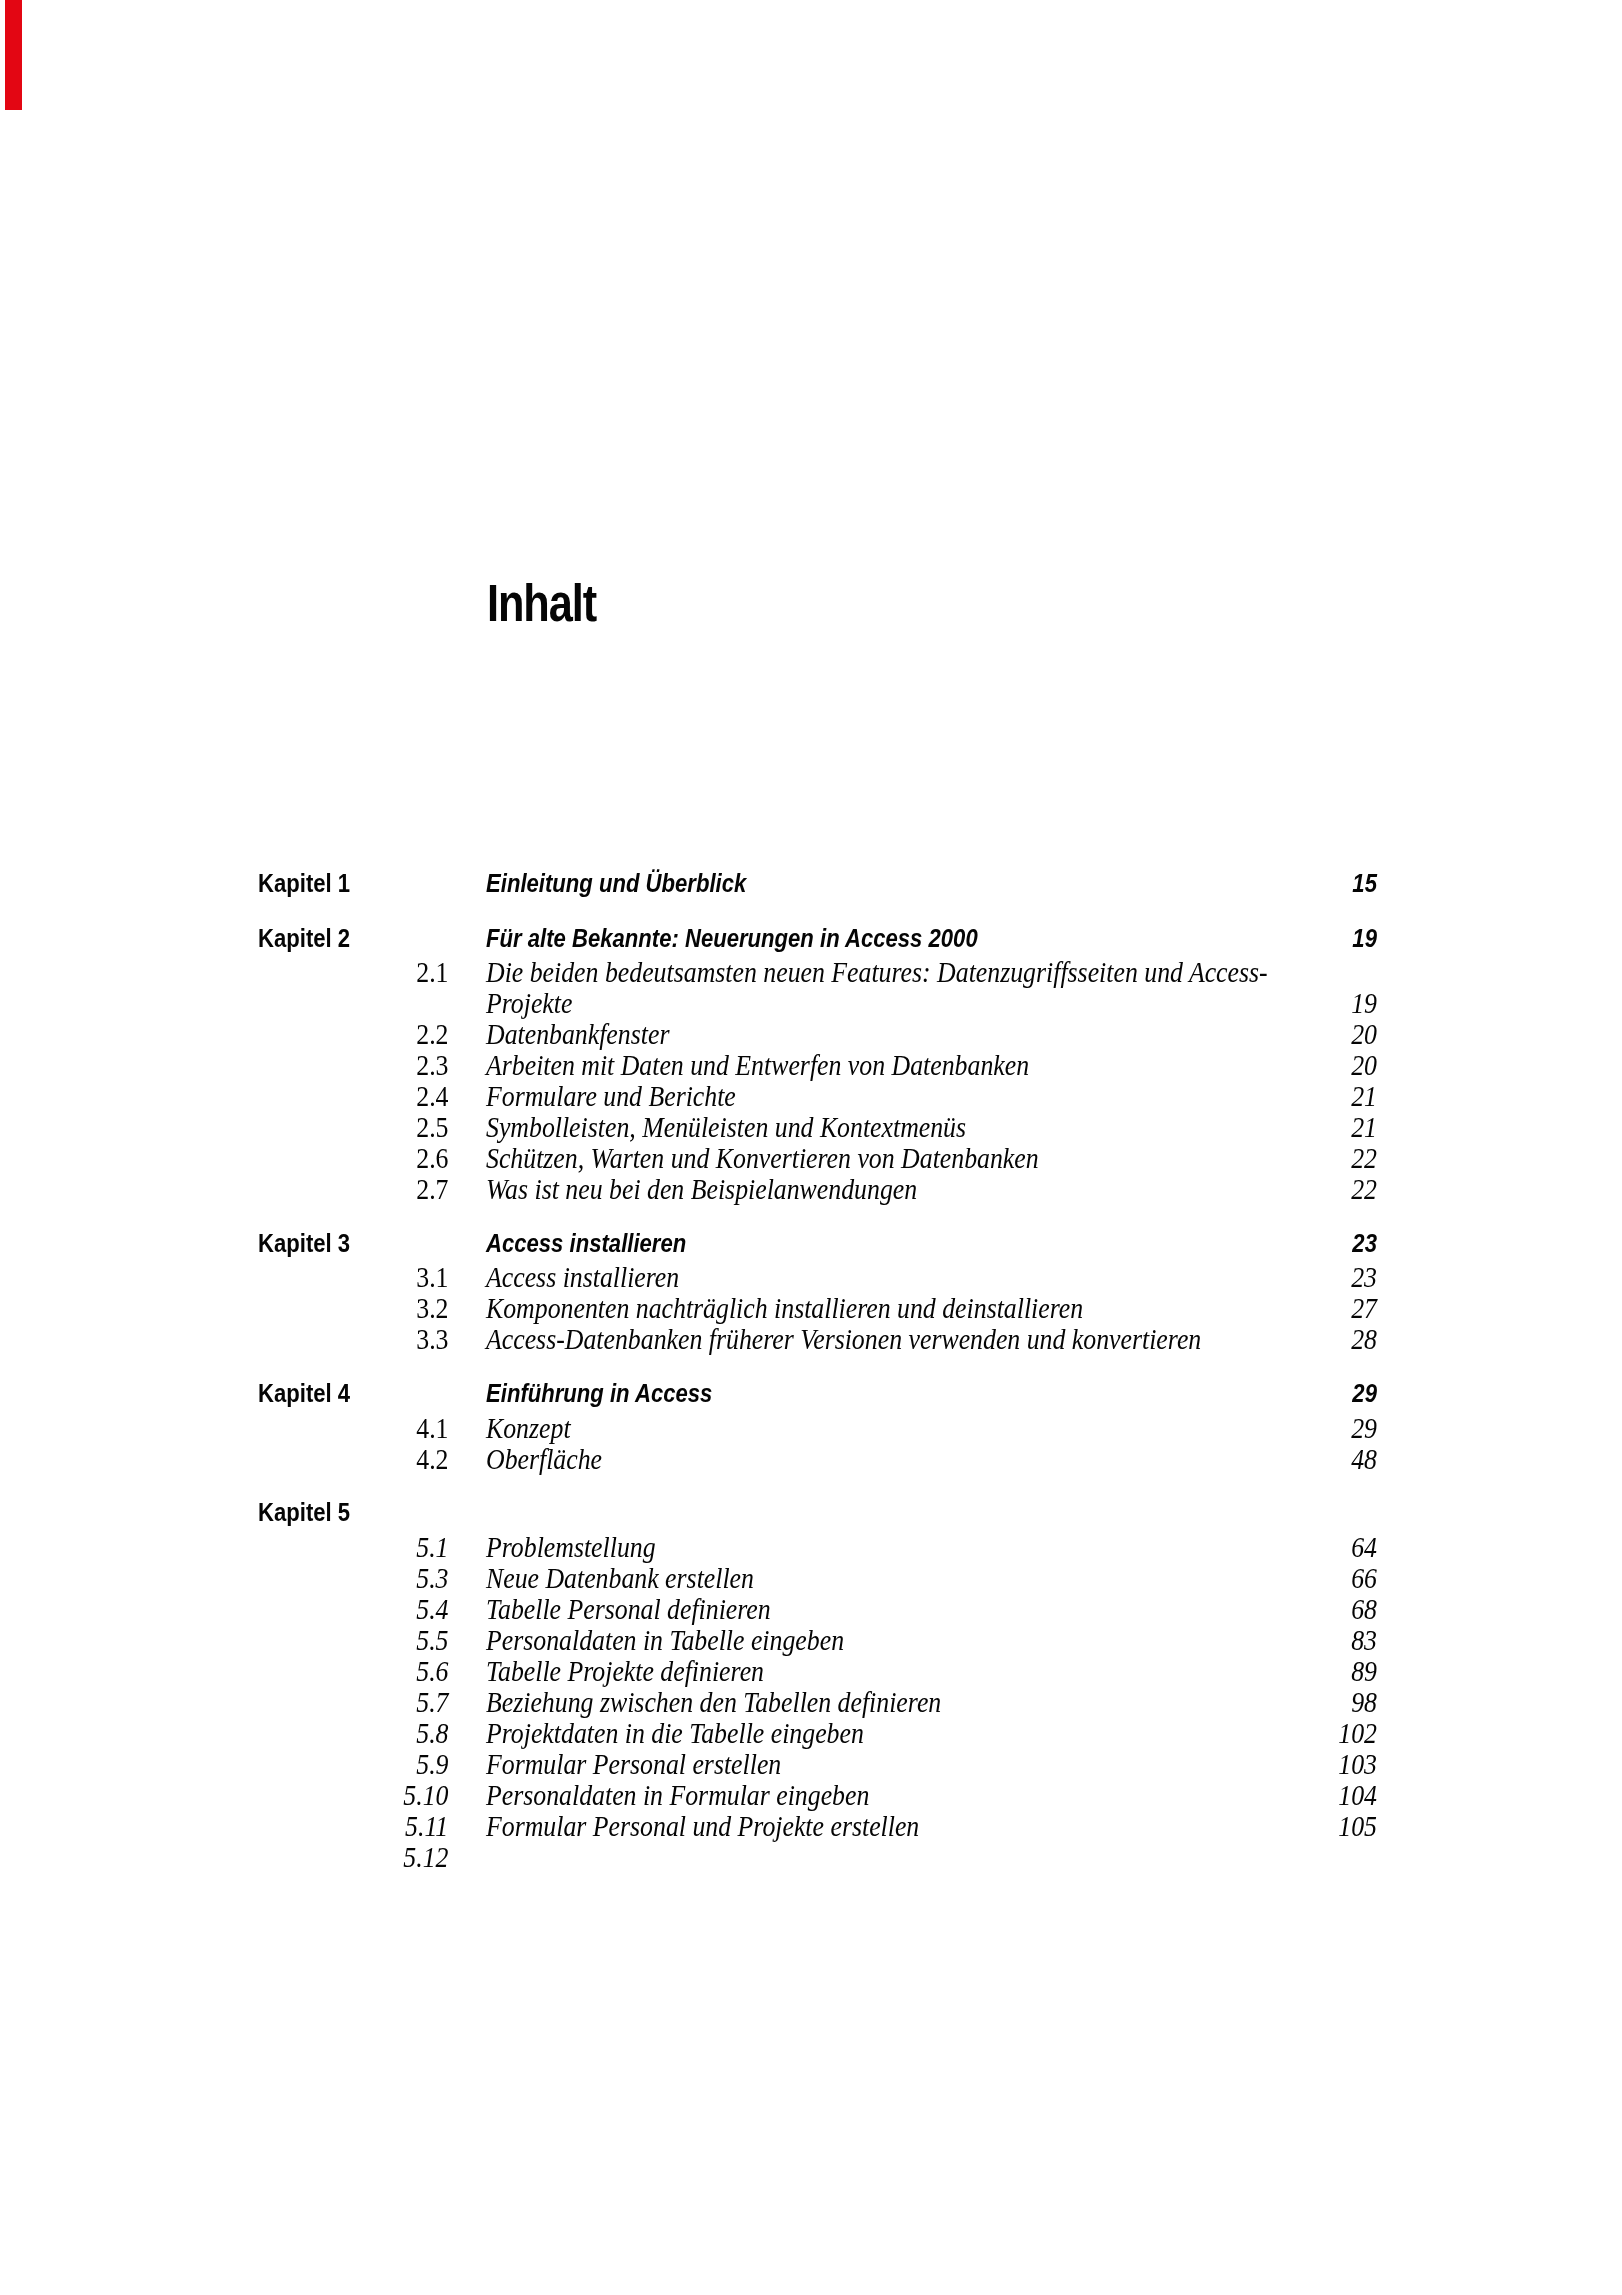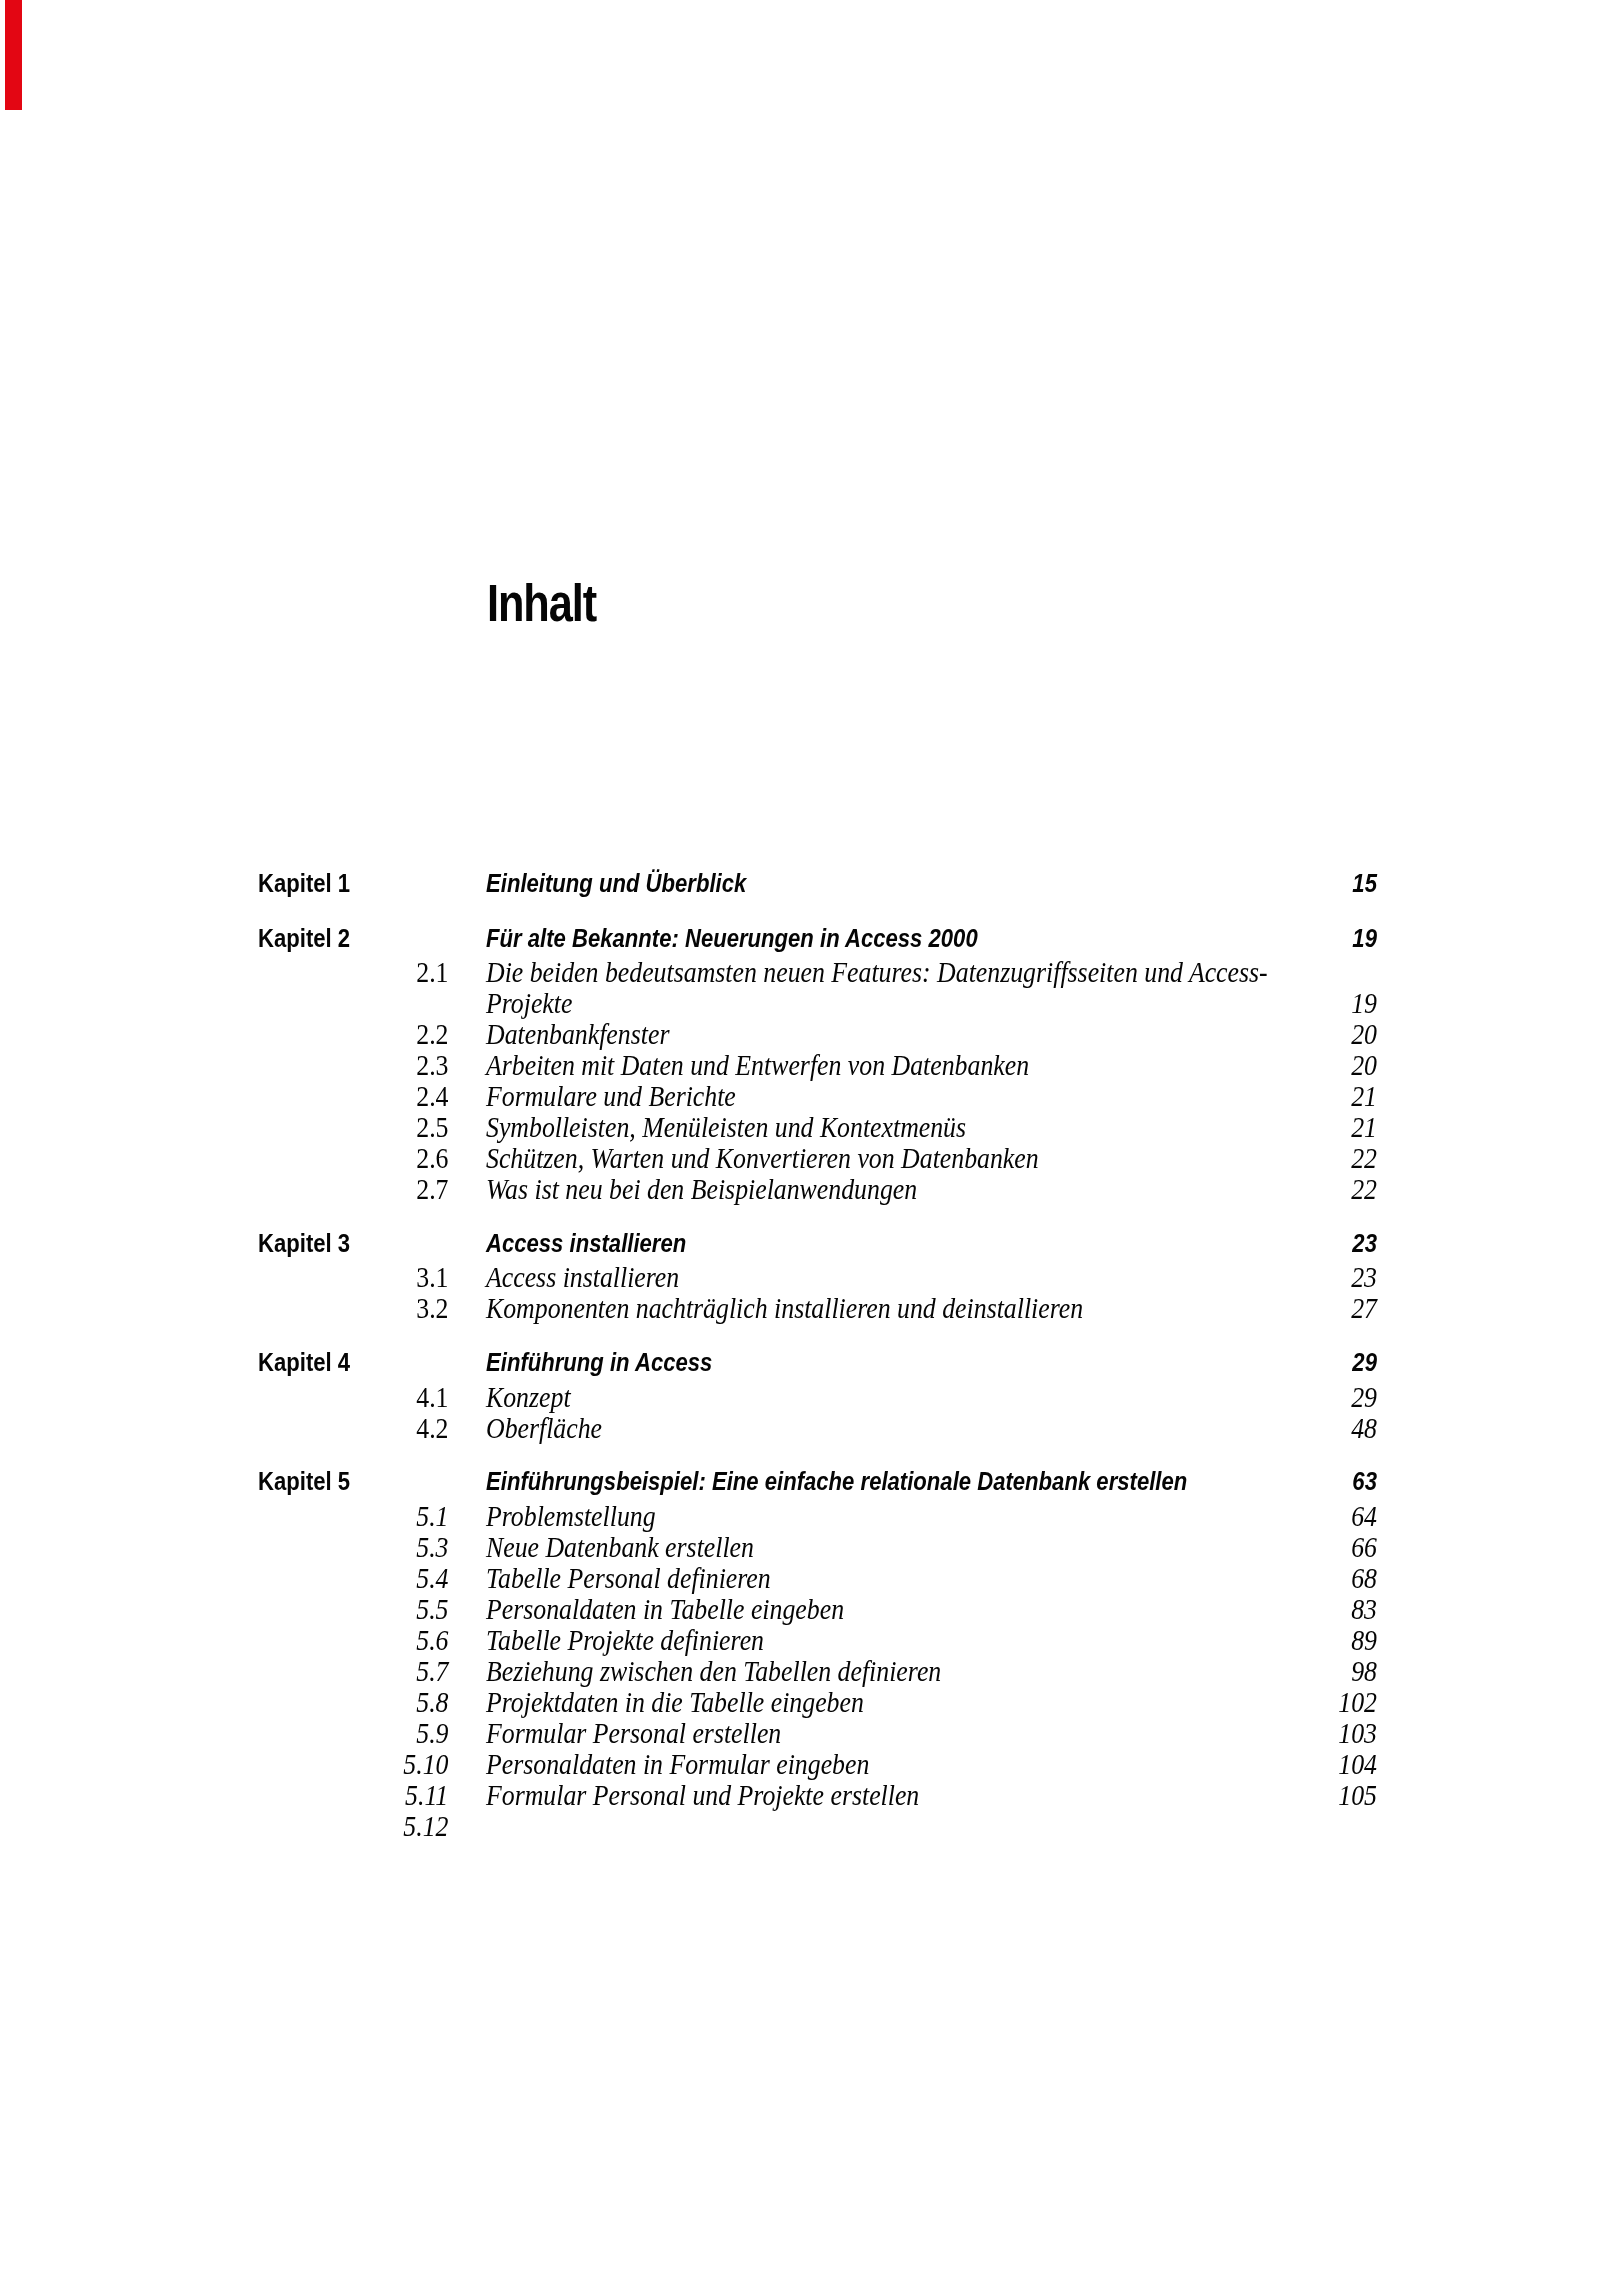--- a/index.html
+++ b/index.html
@@ -154,20 +154,29 @@
   <div class="row">
     <div class="labelcell num"><span class="ser-r">3.2</span></div>
     <div class="body">
   <div class="bodyline">
     <span class="ser t">Komponenten nachträglich installieren und deinstallieren</span>
     <span class="ser-r lp">27</span>
   </div>
 </div>
   </div>
 
+  <div class="row">
+    <div class="labelcell num"><span class="ser-r">3.3</span></div>
+    <div class="body">
+  <div class="bodyline">
+    <span class="ser t">Access-Datenbanken früherer Versionen verwenden und konvertieren</span>
+    <span class="ser-r lp">28</span>
+  </div>
+</div>
+  </div>
 
   <div class="row chead">
     <div class="labelcell"><span class="cond">Kapitel 4</span></div>
     <div class="body">
       <div class="bodyline">
         <span class="cond t">Einführung in Access</span>
         <span class="cond-r lp">29</span>
       </div>
     </div>
   </div>
@@ -187,26 +196,20 @@
     <div class="body">
   <div class="bodyline">
     <span class="ser t">Oberfläche</span>
     <span class="ser-r lp">48</span>
   </div>
 </div>
   </div>
 
   <div class="row chead">
     <div class="labelcell"><span class="cond">Kapitel 5</span></div>
-    <div class="body">
-      <div class="bodyline">
-        <span class="cond t">Einführungsbeispiel: Eine einfache relationale Datenbank erstellen</span>
-        <span class="cond-r lp">63</span>
-      </div>
-    </div>
   </div>
 
   <div class="row">
     <div class="labelcell num"><span class="ser-r italic">5.1</span></div>
     <div class="body">
   <div class="bodyline">
     <span class="ser t">Problemstellung</span>
     <span class="ser-r lp">64</span>
   </div>
 </div>

